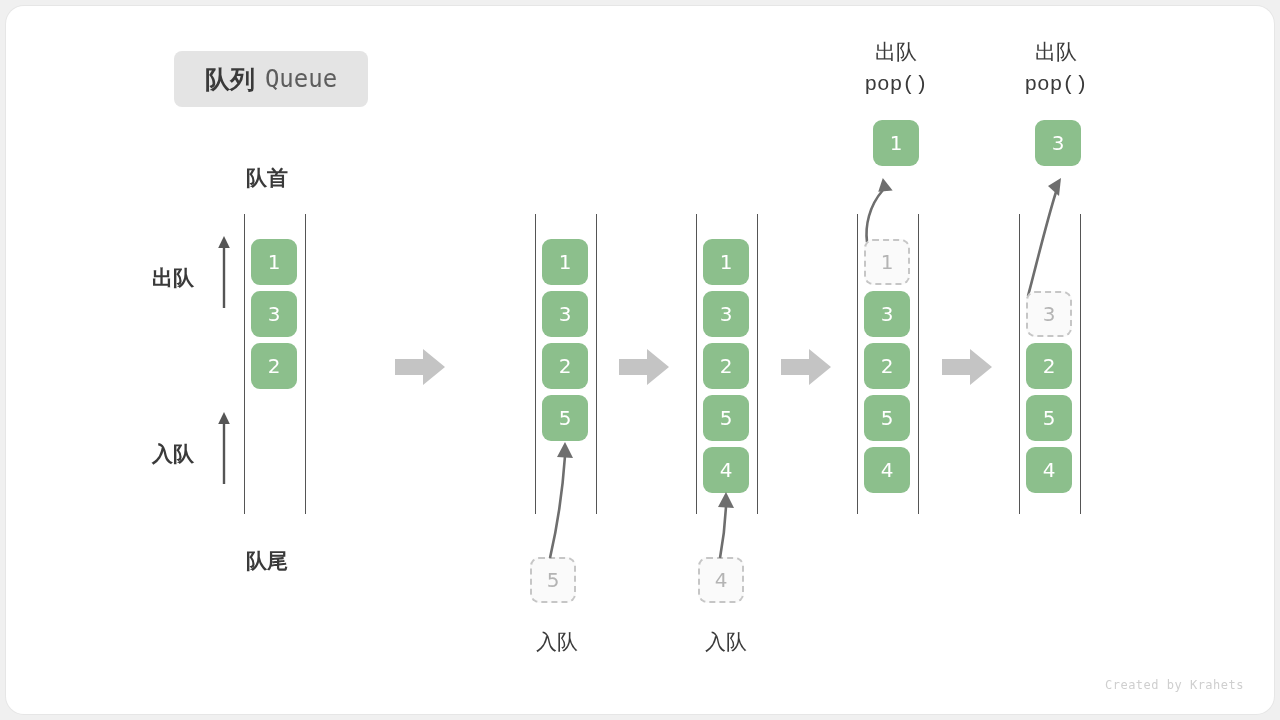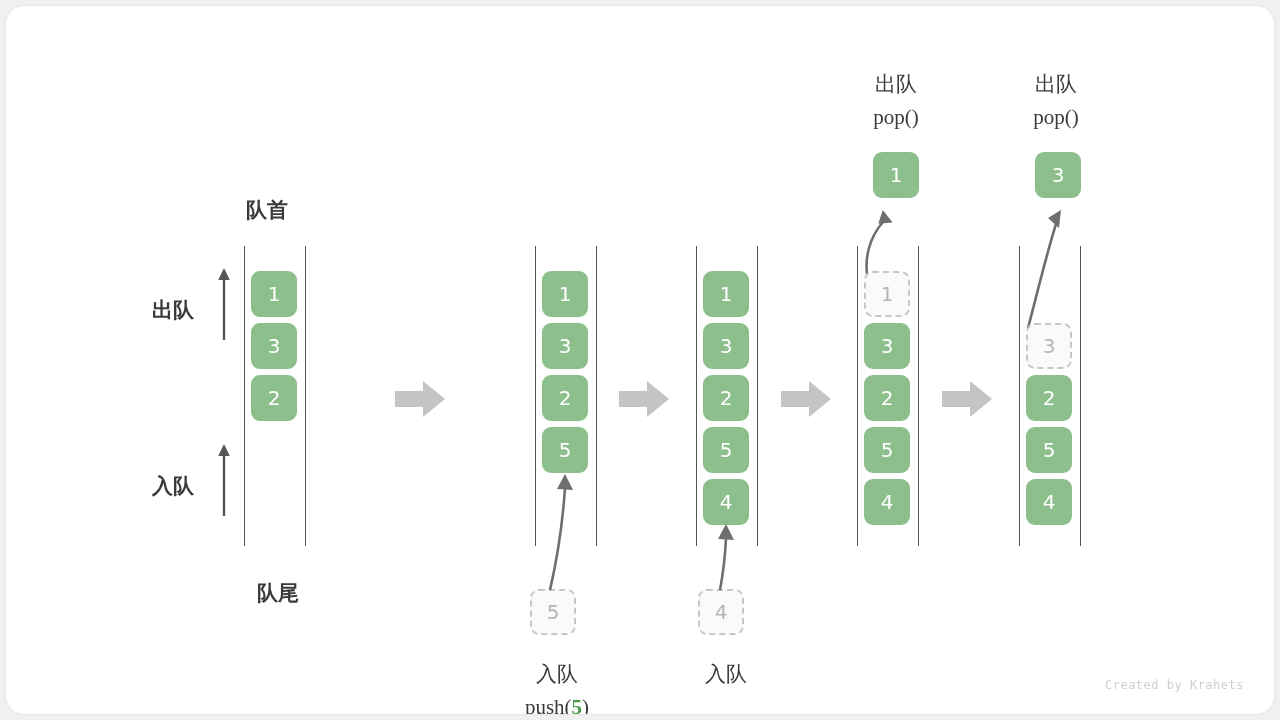--- a/index.html
+++ b/index.html
@@ -10,21 +10,21 @@
   }
   #card {
     position: absolute;
     left: 6px; top: 6px;
     width: 1268px; height: 708px;
     background: #ffffff;
     border-radius: 18px;
     box-shadow: 0 0 0 1px #e6e6e6;
     overflow: hidden;
   }
-  .abs { position: absolute; margin-top: 32px; }
+  .abs { position: absolute; }
 
   
   #title-badge {
     left: 168px; top: 45px;
     width: 194px; height: 56px;
     background: #e4e4e4;
     border-radius: 8px;
     display: flex; align-items: center; justify-content: center;
     gap: 10px;
   }
@@ -47,21 +47,21 @@
   }
   .oplabel {
     font-family: "DejaVu Sans", sans-serif;
     font-size: 21px;
     color: #3a3a3a;
     text-align: center;
     white-space: nowrap;
     line-height: 1.55;
   }
   .oplabel .code {
-    font-family: Liberation Serif, serif;
+    font-family: Liberation Mono, monospace;
     font-size: 21px;
     color: #3a3a3a;
   }
   .oplabel .num { color: #4a9a4a; font-weight: bold; }
 
   
   .rail {
     width: 1px;
     background: #555555;
   }
@@ -100,23 +100,27 @@
     font-size: 12px;
     color: #cfcfcf;
     letter-spacing: 0.5px;
   }
 </style>
 </head>
 <body>
 
 <div id="card">
 
+  <div id="title-badge" class="abs">
+    <span class="cn">队列</span>
+    <span class="en">Queue</span>
+  </div>
 
   <div class="abs cnlabel" style="left:240px; top:158px;">队首</div>
-  <div class="abs cnlabel" style="left:251px; top:541px;">队尾</div>
+  <div class="abs cnlabel" style="left:240px; top:541px;">队尾</div>
 
   <div class="abs cnlabel" style="left:146px; top:258px;">出队</div>
   <div class="abs uparrow" style="left:209px; top:228px;">
     <svg width="18" height="74" viewBox="0 0 18 74">
       <line x1="9" y1="74" x2="9" y2="12" stroke="#555555" stroke-width="2.4"></line>
       <polygon points="9,2 3.2,14 14.8,14" fill="#555555"></polygon>
     </svg>
   </div>
 
   <div class="abs cnlabel" style="left:146px; top:434px;">入队</div>
@@ -147,21 +151,20 @@
   <div class="abs cell filled" style="left:536px; top:389px;">5</div>
   <div class="abs cell ghost" style="left:524px; top:551px;">5</div>
   <div class="abs" style="left:520px; top:430px;">
     <svg width="70" height="125" viewBox="0 0 70 125">
       <path d="M 24 122 C 30 96, 36 64, 39 20" stroke="#6e6e6e" stroke-width="2.6" fill="none"></path>
       <polygon points="39,6 31,21 47,22" fill="#6e6e6e"></polygon>
     </svg>
   </div>
   <div class="abs oplabel" style="left:466px; top:620px; width:170px;">
     <div>入队</div>
-    <div class="code"><span>push(</span><span class="num">5</span><span>)</span></div>
   </div>
 
   <div class="abs tarrow" style="left:613px; top:341px;">
     <svg width="52" height="40" viewBox="0 0 52 40">
       <polygon points="0,12 28,12 28,2 50,20 28,38 28,28 0,28" fill="#c4c4c4"></polygon>
     </svg>
   </div>
 
   <div class="abs rail" style="left:690px; top:208px; height:300px;"></div>
   <div class="abs rail" style="left:751px; top:208px; height:300px;"></div>

